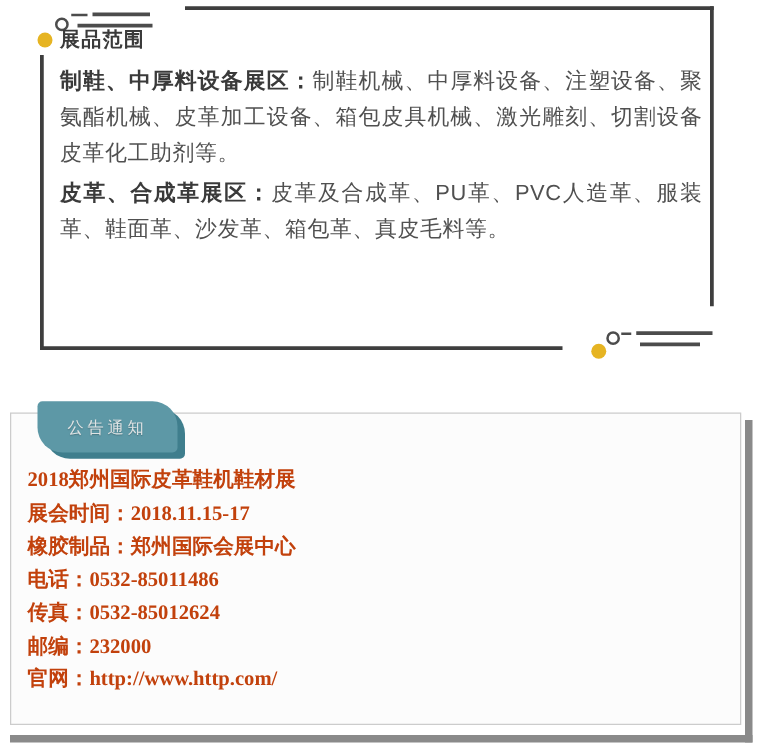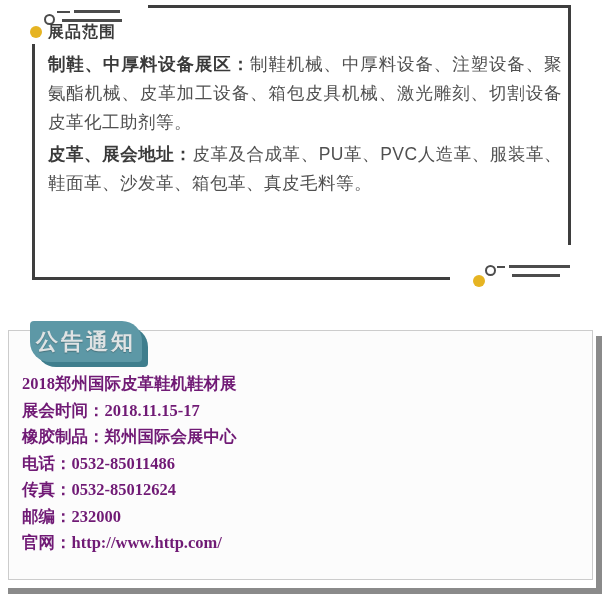--- a/index.html
+++ b/index.html
@@ -53,29 +53,29 @@
   #tab-shadow{
     position:absolute;left:36px;top:327px;width:112px;height:40px;
     background:#3f7e8d;border-radius:4px 20px 4px 20px;
   }
   #announce-tab{
     position:absolute;left:30px;top:321px;width:112px;height:41px;
     background:#5d98a6;border-radius:4px 20px 4px 20px;
     display:flex;align-items:center;justify-content:center;
   }
   #announce-tab span{
-    font-size:22px;font-weight:bold;color:#dfe3e4;letter-spacing:3px;
+    font-size:13px;font-weight:normal;color:#dfe3e4;letter-spacing:3px;
     text-shadow:0 1px 1px rgba(0,0,0,0.25);
     font-family:"Liberation Serif","DejaVu Serif",serif;
   }
 
   #announce-info{
     position:absolute;left:22px;top:371px;width:560px;
     font-family:"Liberation Serif","DejaVu Serif",serif;
-    font-weight:bold;color:#701a75;font-size:16.5px;
+    font-weight:bold;color:#c2410c;font-size:16.5px;
   }
   .info-line{line-height:26.5px;white-space:nowrap;}
   .info-line.small{font-size:13.5px;}
 </style>
 </head>
 <body>
 
 <div id="stage">
 
   <div class="seg" id="box-top"></div>
@@ -96,21 +96,21 @@
     <div class="dot-ring" id="orn-br-ring"></div>
     <div class="dash" id="orn-br-d1"></div>
     <div class="dash" id="orn-br-d2"></div>
     <div class="dash" id="orn-br-d3"></div>
   </div>
 
   <div id="exhibit-title">展品范围</div>
 
   <div id="exhibit-text">
     <p><span class="lead">制鞋、中厚料设备展区：</span><span>制鞋机械、中厚料设备、注塑设备、聚氨酯机械、皮革加工设备、箱包皮具机械、激光雕刻、切割设备皮革化工助剂等。</span></p>
-    <p><span class="lead">皮革、展会地址：</span><span>皮革及合成革、PU革、PVC人造革、服装革、鞋面革、沙发革、箱包革、真皮毛料等。</span></p>
+    <p><span class="lead">皮革、合成革展区：</span><span>皮革及合成革、PU革、PVC人造革、服装革、鞋面革、沙发革、箱包革、真皮毛料等。</span></p>
   </div>
 
   <div id="shadow-right"></div>
   <div id="shadow-bottom"></div>
   <div id="announce-panel"></div>
 
   <div id="tab-shadow"></div>
   <div id="announce-tab">
     <span>公告通知</span>
   </div>

